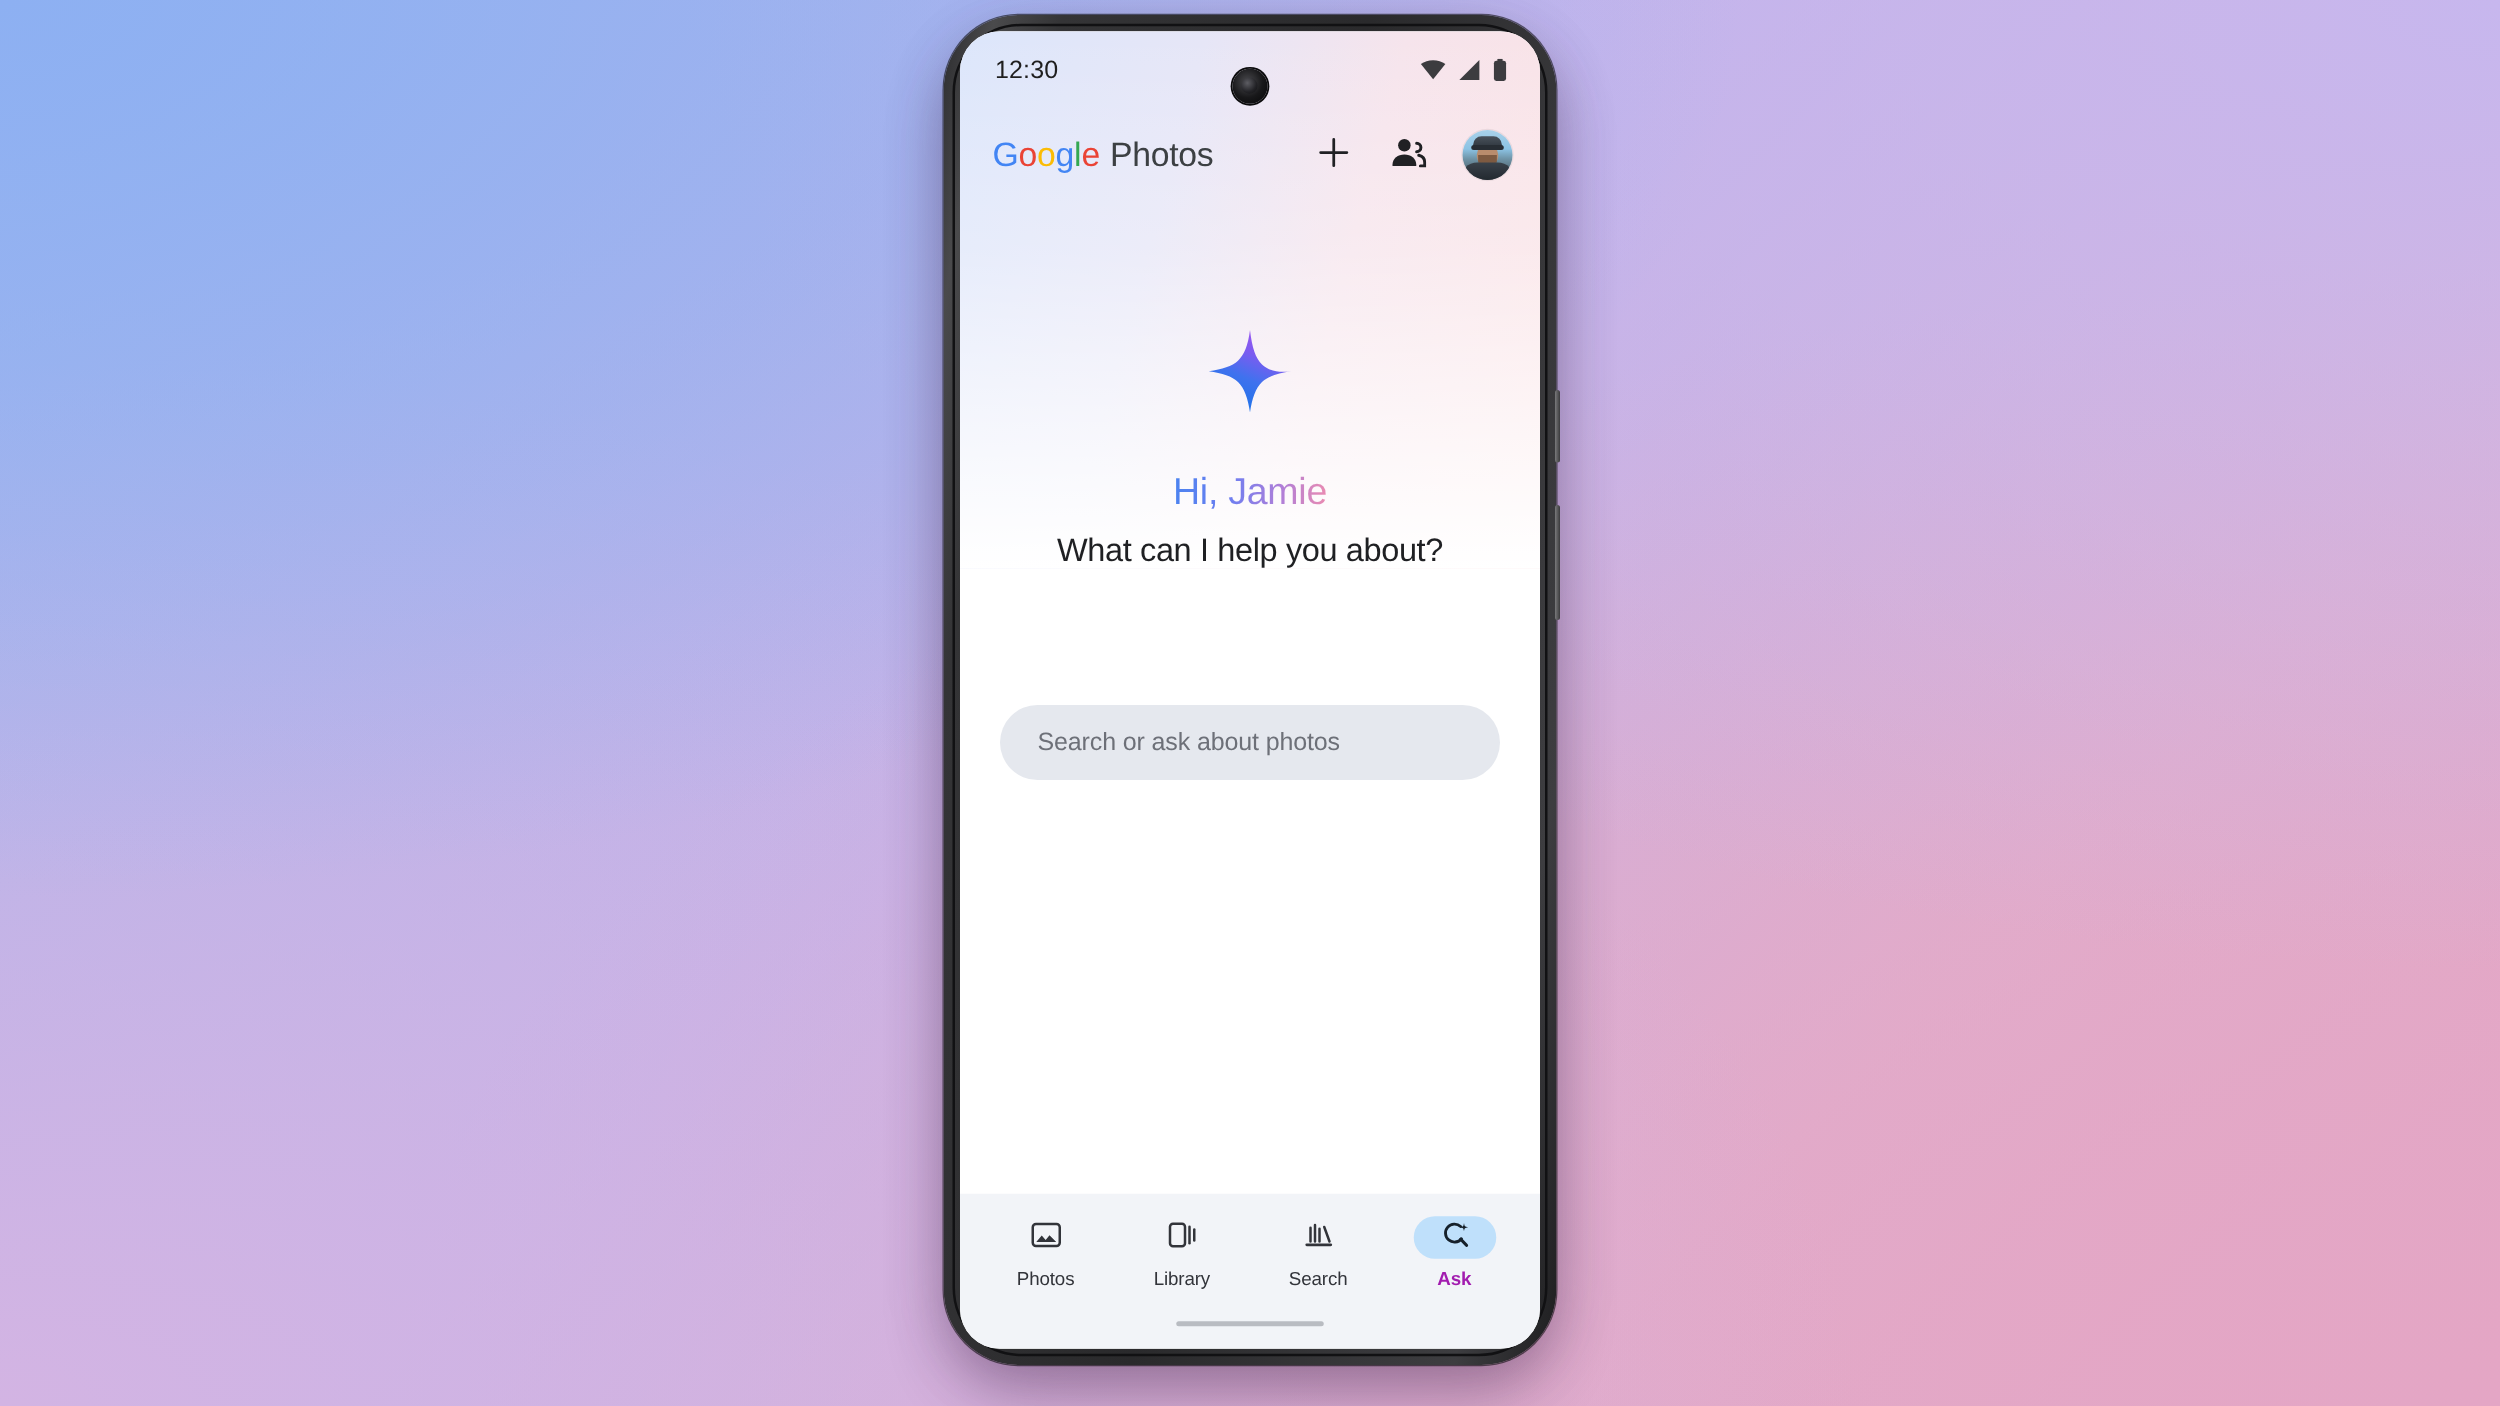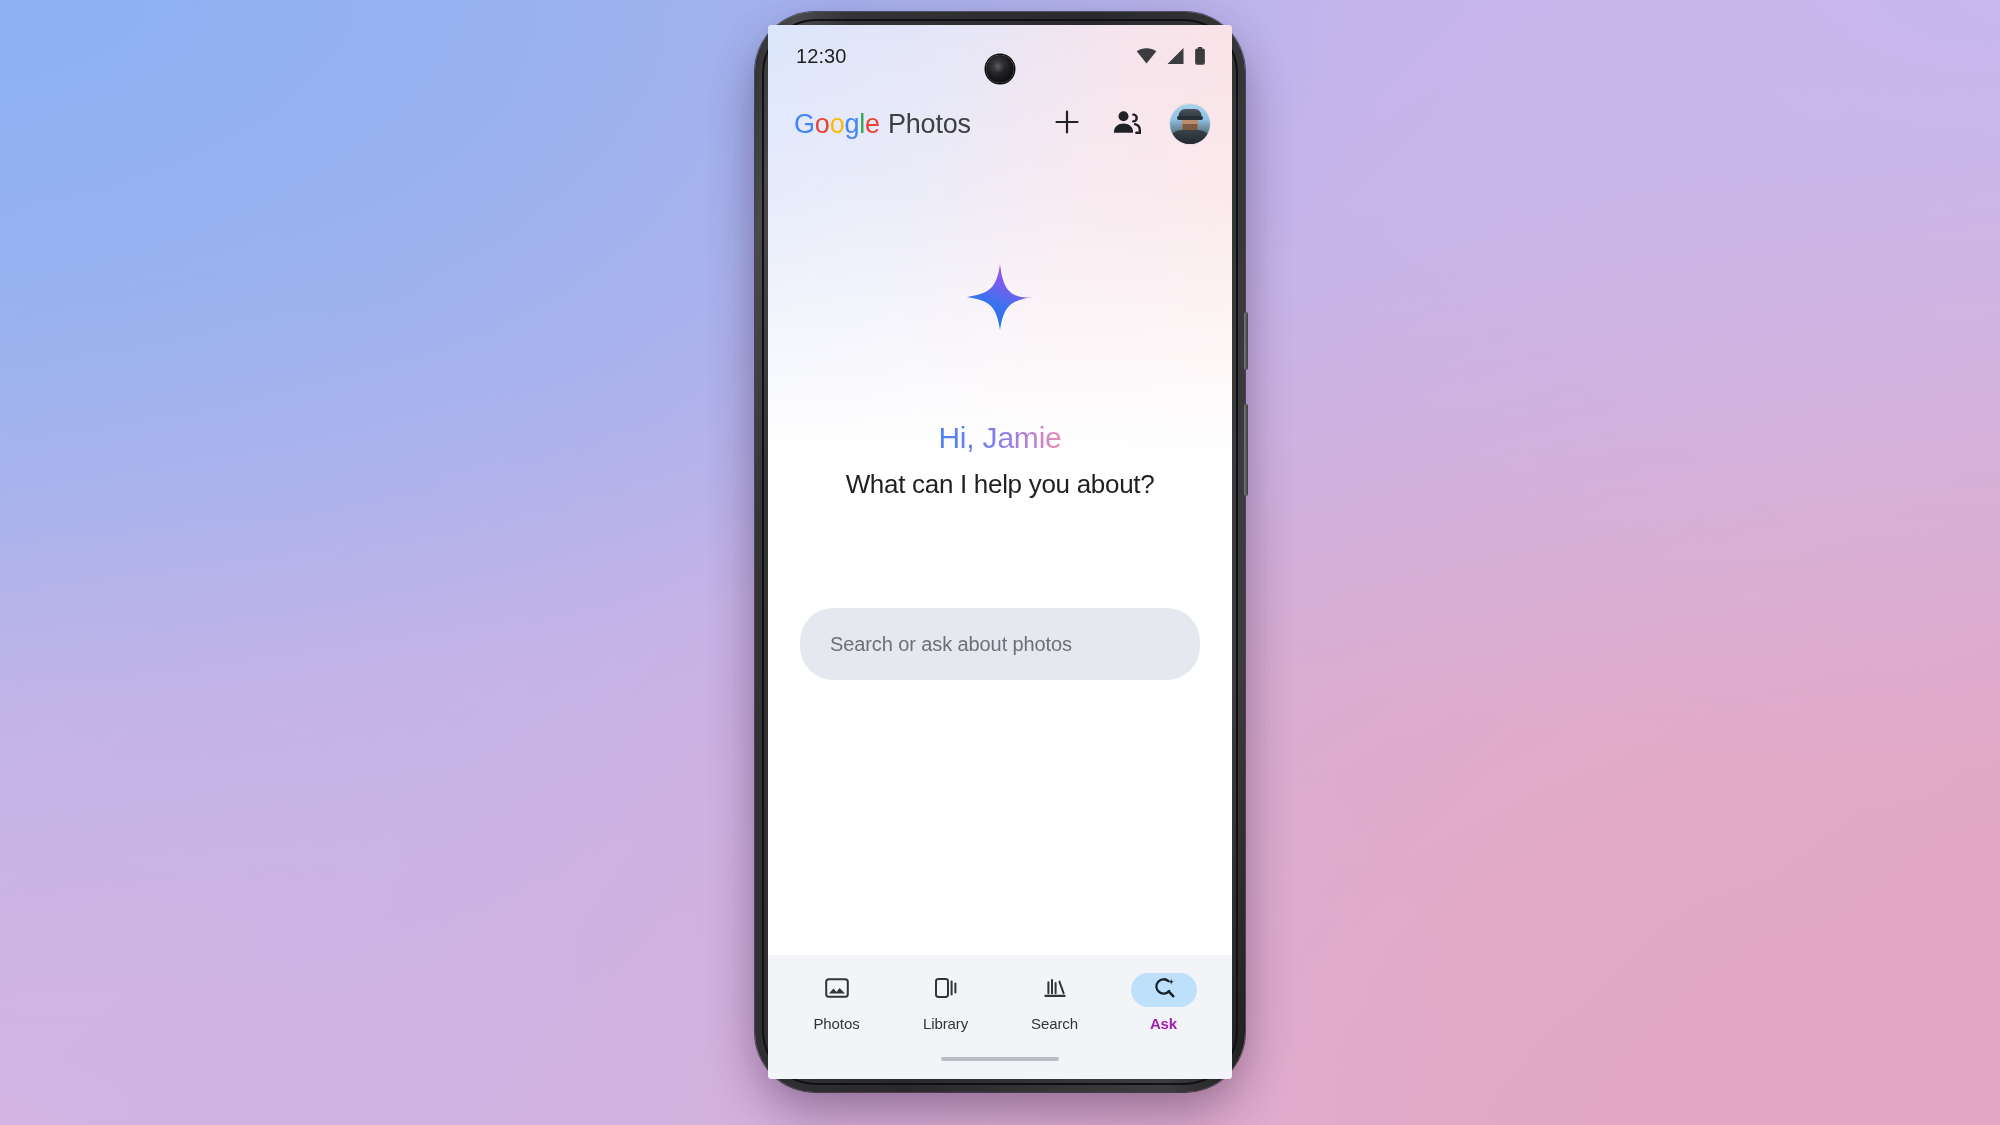--- a/index.html
+++ b/index.html
@@ -30,21 +30,21 @@
     box-shadow: 0 0 0 1px rgba(0,0,0,0.55), 0 24px 46px rgba(60,30,70,0.30);
     padding:11px;
   }
   .phone-inner-ring {
     position:absolute; left:7px; top:7px; right:7px; bottom:7px;
     border-radius:55px; border:2px solid #111113;
   }
 
   .screen {
     position:absolute; left:13px; top:13px; width:464px; height:1054px;
-    border-radius:4px; overflow:hidden;
+    border-radius:32px; overflow:hidden;
     background:#ffffff;
     display:flex; flex-direction:column;
   }
 
   
   .btn-side { position:absolute; right:-3px; width:4px; border-radius:3px;
     background:linear-gradient(90deg,#7a7a7c,#3a3a3c); }
   .btn-power { top:300px; height:58px; }
   .btn-volup { top:392px; height:92px; }
 
@@ -109,32 +109,32 @@
      width:15px; height:10px; border-radius:0 0 50% 50%; background:#6b4a33; opacity:.75; }
   .avatar .av-body { position:absolute; left:-2px; bottom:-2px; right:-2px; height:16px;
      border-radius:14px 14px 0 0; background:linear-gradient(180deg,#39414a,#20262c); }
 
   
   .content { position:relative; z-index:3; flex:1; display:flex; flex-direction:column; align-items:center; }
 
   .sparkle { margin-top:102px; width:68px; height:68px; }
 
   .greeting {
-    margin-top:90px;
+    margin-top:46px;
     font-size:30px; font-weight:500; letter-spacing:-0.2px;
     background:linear-gradient(93deg,#4a83f0 0%, #6f7ef0 38%, #b07fd8 70%, #ec8bb0 100%);
     -webkit-background-clip:text; background-clip:text; color:transparent;
     -webkit-text-fill-color:transparent;
   }
   .subgreeting {
     margin-top:14px; font-size:26px; font-weight:500; color:#1f2023; letter-spacing:-0.3px;
   }
 
   .searchbar {
-    margin-top:108px; width:400px; height:72px; border-radius:33px;
+    margin-top:108px; width:400px; height:60px; border-radius:33px;
     background:#e5e8ee; display:flex; align-items:center; padding:0 30px;
     cursor:text;
   }
   .searchbar .ph { font-size:20px; color:#6d7078; letter-spacing:-0.1px; }
 
   
   .bottomnav {
     position:relative; z-index:3; flex:0 0 124px; height:124px;
     background:#f2f4f8;
     display:flex; align-items:flex-start; justify-content:space-around;

